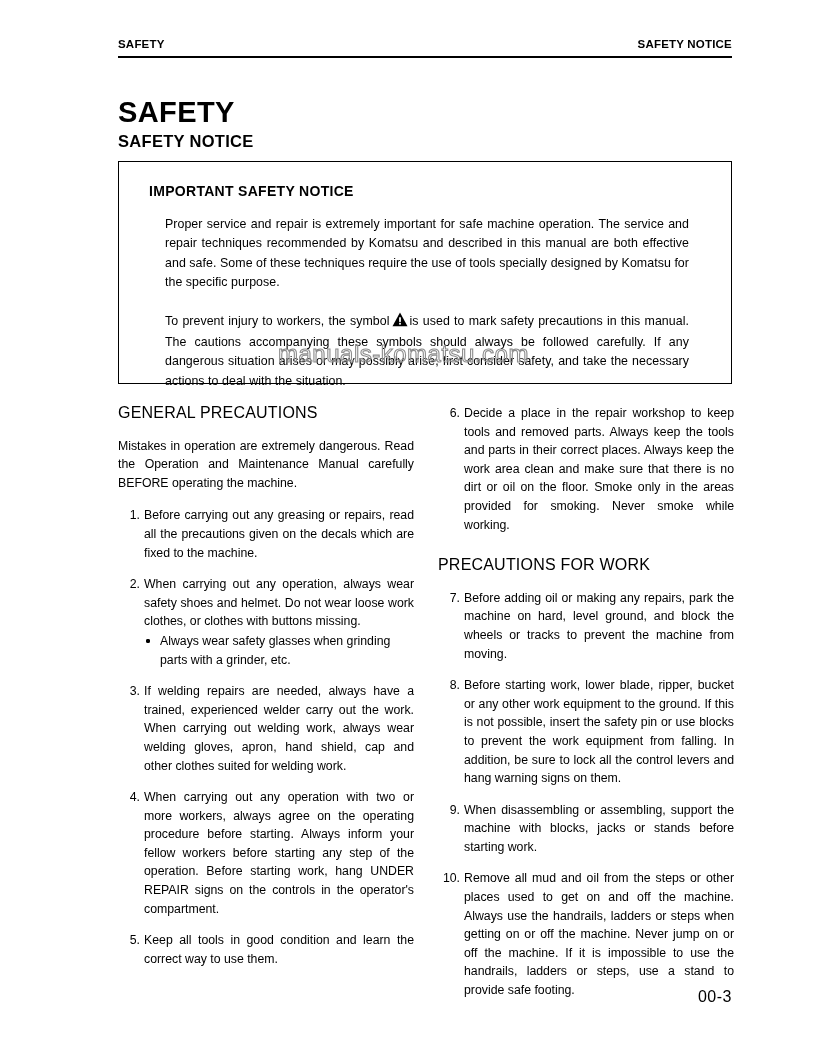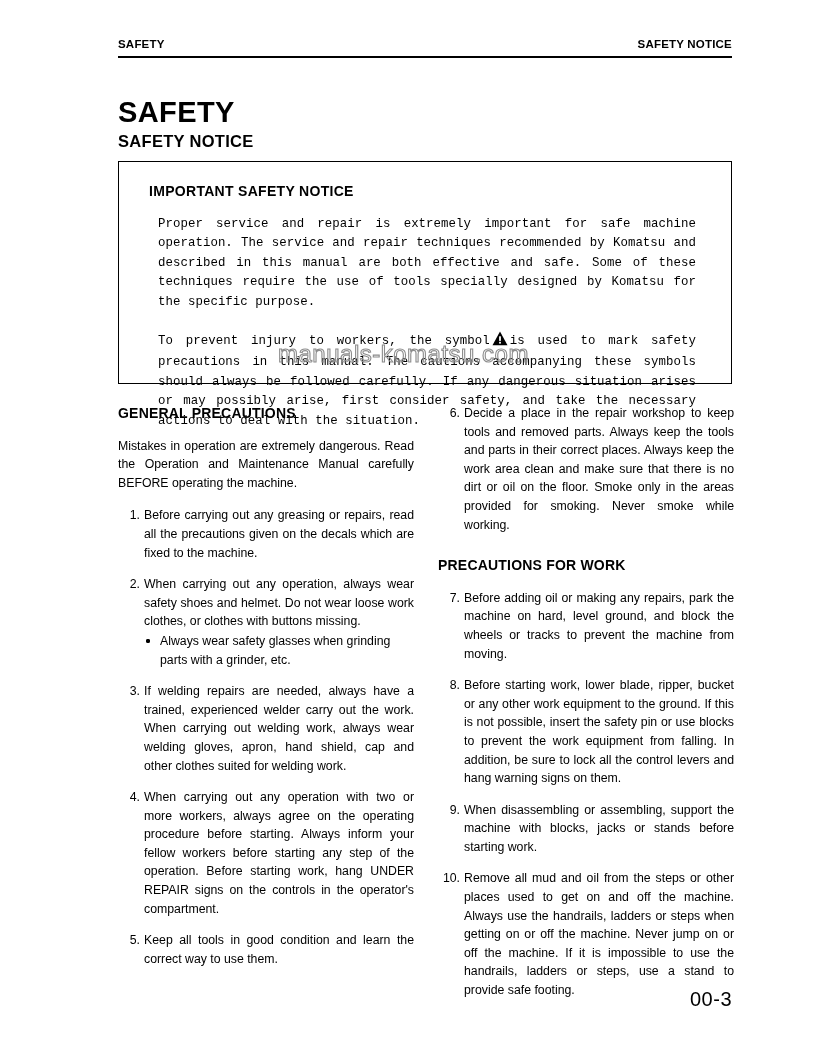--- a/index.html
+++ b/index.html
@@ -80,23 +80,22 @@
   .notice-heading {
     font-size: 14px;
     font-weight: bold;
     letter-spacing: 0.3px;
     margin: 0 0 16px 0;
   }
   .notice-para {
     font-size: 12.4px;
     line-height: 19.4px;
     text-align: justify;
-    margin: 9px;
+    margin: 16px;
     letter-spacing: 0.05px;
-    font-family: Liberation Mono, monospace;
   }
   .notice-para + .notice-para {
     margin-top: 19px;
   }
   .warn-tri {
     display: inline-block;
     vertical-align: -2px;
     margin: 0 2px;
   }
 
@@ -119,22 +118,22 @@
     position: absolute;
     top: 404px;
     width: 296px;
     font-size: 12.3px;
     line-height: 18.6px;
   }
   .col-left  { left: 118px; }
   .col-right { left: 438px; }
 
   .sec-heading {
-    font-size: 14px;
-    font-weight: bold;
+    font-size: 16px;
+    font-weight: normal;
     letter-spacing: 0.2px;
     margin: 0 0 14px 0;
   }
   .intro-para {
     margin: 0 0 14px 0;
     text-align: justify;
   }
 
   ol.numlist {
     list-style: none;
@@ -178,21 +177,21 @@
     border-radius: 50%;
   }
 
   .spacer-block { height: 22px; }
 
   
   .page-number {
     position: absolute;
     right: 89px;
     top: 988px;
-    font-size: 20px;
+    font-size: 16px;
     letter-spacing: 0.5px;
   }
 </style>
 </head>
 <body>
 
 <div class="page">
 
   <div class="running-header">
     <span>SAFETY</span>

